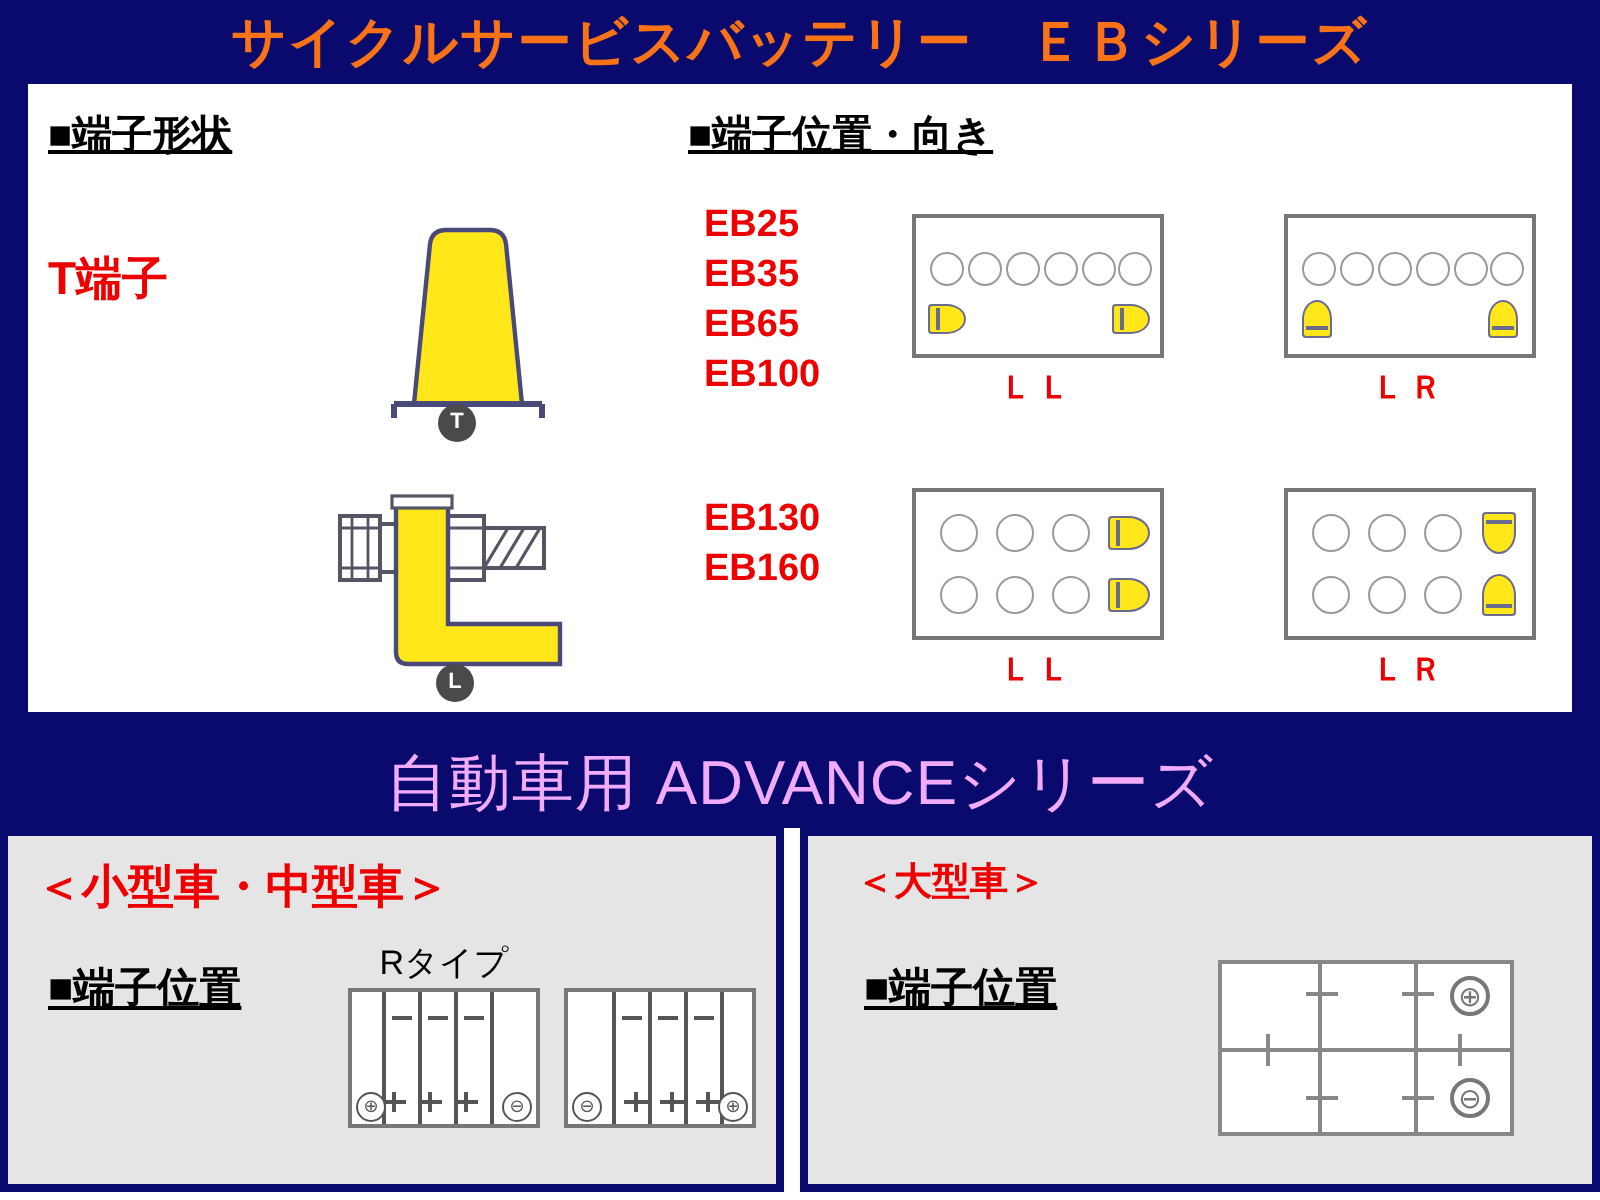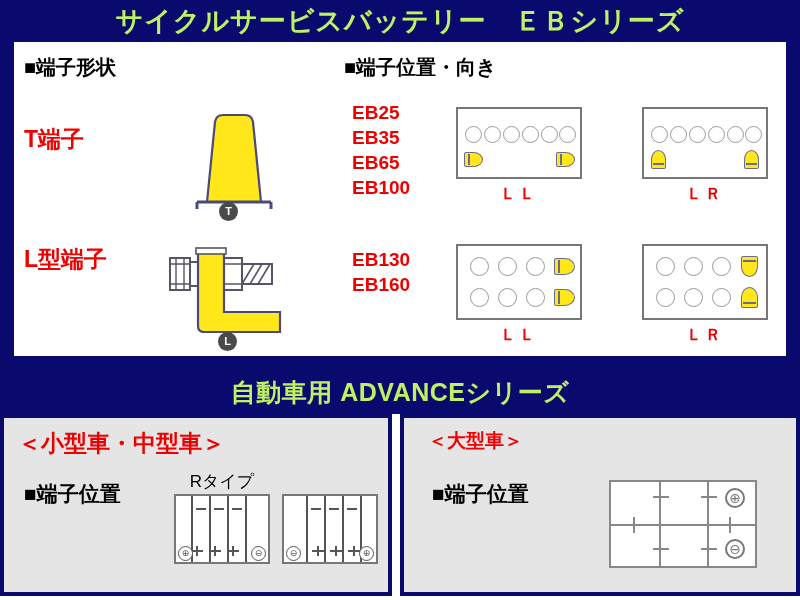--- a/index.html
+++ b/index.html
@@ -13,50 +13,50 @@
 
   
   .eb-frame{
     position:absolute;left:0;top:0;width:800px;height:370px;
     background:#0a0a6e;
     box-sizing:border-box;
   }
   .eb-banner{
     position:absolute;left:0;top:0;width:800px;height:42px;
     display:flex;align-items:center;justify-content:center;
-    color:#bef264;font-size:27px;font-weight:bold;letter-spacing:1px;
+    color:#f97316;font-size:27px;font-weight:bold;letter-spacing:1px;
     white-space:pre;
   }
   .eb-body{
     position:absolute;left:14px;top:42px;width:772px;height:314px;
     background:#ffffff;
   }
 
   
   .adv-banner-wrap{
     position:absolute;left:0;top:370px;width:800px;height:44px;
     background:#0a0a6e;
     display:flex;align-items:center;justify-content:center;
   }
   .adv-banner{
-    color:#bef264;font-size:25px;font-weight:bold;letter-spacing:.5px;white-space:pre;
+    color:#f0abfc;font-size:31px;font-weight:normal;letter-spacing:.5px;white-space:pre;
   }
 
   
   .panel{
     position:absolute;top:414px;height:182px;
     background:#0a0a6e;box-sizing:border-box;padding:4px;
   }
   .panel-inner{width:100%;height:100%;background:#e5e5e5;position:relative;}
   #panel-small{left:0;width:392px;}
   #panel-large{left:400px;width:400px;}
 
   
   .sec-head{
-    position:absolute;color:#000000;font-weight:bold;font-size:20px;white-space:pre;
+    position:absolute;color:#000000;font-weight:bold;font-size:20px;white-space:pre;text-decoration:underline;
   }
   .red-head{
     position:absolute;color:#ee0000;font-weight:bold;white-space:pre;
   }
 
   .t-label{position:absolute;color:#ee0000;font-weight:bold;}
   .t-label .big{font-size:23px;display:block;line-height:1.1;}
   .t-label .small{font-size:16px;display:block;line-height:1.25;}
 
   .model-list{position:absolute;color:#ee0000;font-weight:bold;font-size:19px;line-height:1.32;}
@@ -146,21 +146,20 @@
       <div style="position:absolute;left:165px;top:60px;width:110px;height:110px;">
         <svg width="110" height="110" viewBox="0 0 110 110">
           <path d="M28 100 L36 20 Q37 13 44 13 L66 13 Q73 13 74 20 L82 100 Z" fill="#ffe71a" stroke="#4a4a7a" stroke-width="2.2"></path>
           <path d="M18 100 L92 100" stroke="#4a4a7a" stroke-width="3" fill="none"></path>
           <path d="M18 100 L18 107 M92 100 L92 107" stroke="#4a4a7a" stroke-width="3"></path>
         </svg>
         <div class="badge" style="left:40px;top:100px;width:19px;height:19px;">T</div>
       </div>
 
       <div class="t-label" style="left:10px;top:205px;">
-        <span class="big">L型端子</span>
       </div>
 
       <div style="position:absolute;left:148px;top:198px;width:130px;height:115px;">
         <svg width="130" height="115" viewBox="0 0 130 115">
 
           <rect x="78" y="24" width="32" height="20" fill="#ffffff" stroke="#555566" stroke-width="2"></rect>
           <path d="M80 44 L92 24 M88 44 L100 24 M96 44 L108 24" stroke="#555566" stroke-width="1.6"></path>
 
           <rect x="62" y="18" width="18" height="32" fill="#ffffff" stroke="#555566" stroke-width="2"></rect>
           <path d="M62 24 L80 24 M62 44 L80 44" stroke="#555566" stroke-width="1.4"></path>

